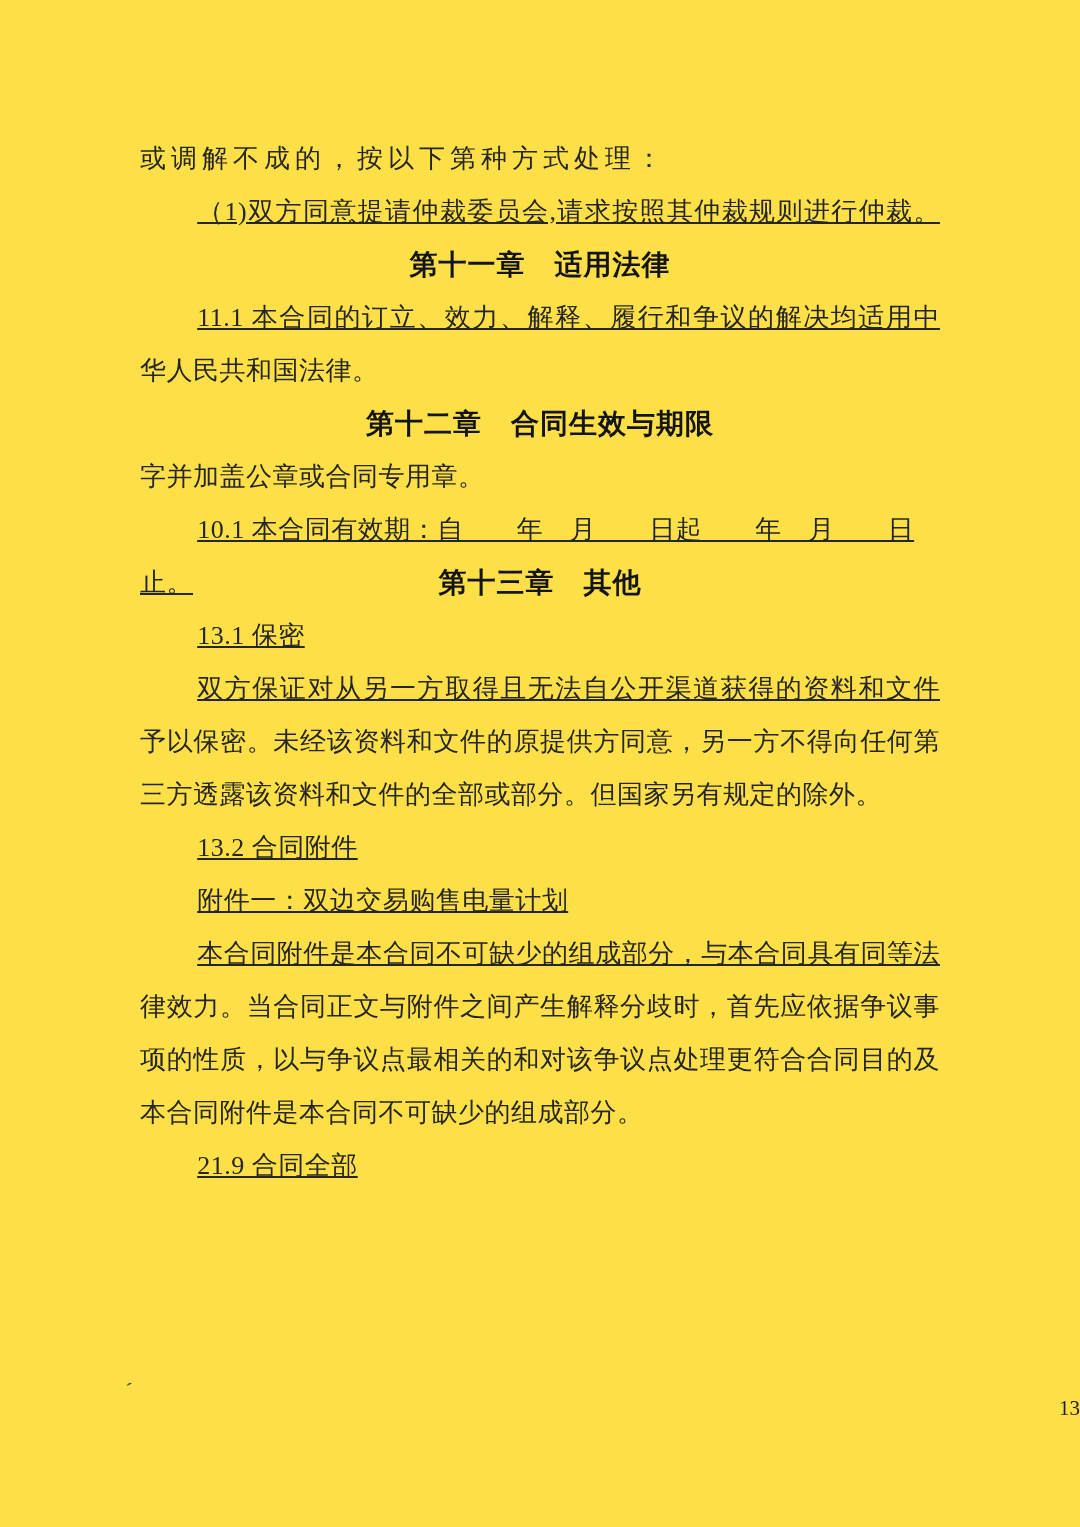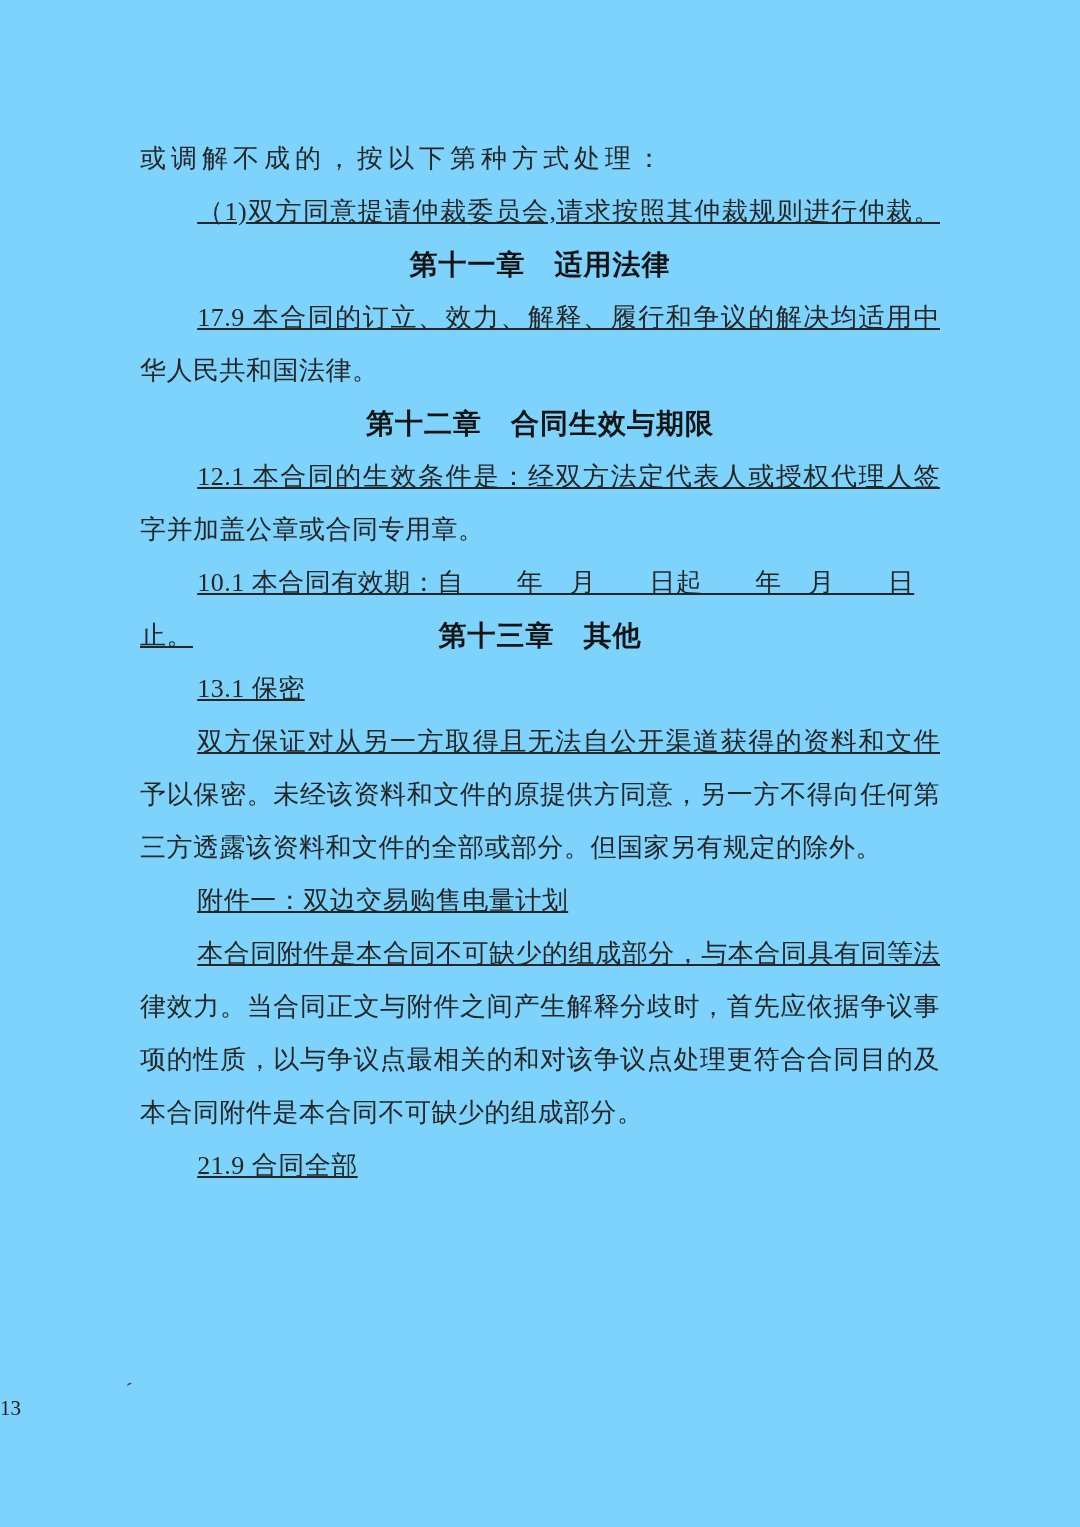--- a/index.html
+++ b/index.html
@@ -11,21 +11,21 @@
     height: 1527px;
     background: #ffffff;
     font-family: "Liberation Serif", serif;
     color: #232323;
     position: relative;
     overflow: hidden;
   }
   .page {
     position: absolute;
     inset: 0;
-    background: #7dd3fc;
+    background: #fde047;
   }
   .doc {
     position: absolute;
     left: 140px;
     top: 132px;
     width: 800px;
   }
   .line {
     font-size: 26px;
     height: 53px;
@@ -51,21 +51,21 @@
     text-align-last: center;
     font-size: 28px;
     letter-spacing: 1px;
     color: #141414;
   }
   .footer {
     position: absolute;
     top: 1396px;
     left: 0;
     width: 100%;
-    text-align: left;
+    text-align: right;
     font-size: 21px;
     color: #1d1d1d;
     font-family: "Liberation Serif", serif;
   }
   .stray {
     position: absolute;
     left: 124px;
     top: 1378px;
     font-size: 22px;
     color: #4a4a4a;
@@ -73,31 +73,31 @@
   }
 </style>
 </head>
 <body>
 
 <div class="page">
   <div class="doc" id="doc">
       <div class="line spread">或调解不成的，按以下第种方式处理：</div>
       <div class="line indent fill">（1)双方同意提请仲裁委员会,请求按照其仲裁规则进行仲裁。</div>
       <div class="line heading">第十一章　适用法律</div>
-      <div class="line indent fill">17.9 本合同的订立、效力、解释、履行和争议的解决均适用中</div>
+      <div class="line indent fill">11.1 本合同的订立、效力、解释、履行和争议的解决均适用中</div>
       <div class="line">华人民共和国法律。</div>
       <div class="line heading">第十二章　合同生效与期限</div>
-      <div class="line indent fill">12.1 本合同的生效条件是：经双方法定代表人或授权代理人签</div>
       <div class="line">字并加盖公章或合同专用章。</div>
       <div class="line indent">10.1 本合同有效期：自　　年　月　　日起　　年　月　　日止。</div>
       <div class="line heading">第十三章　其他</div>
       <div class="line indent">13.1 保密</div>
       <div class="line indent fill">双方保证对从另一方取得且无法自公开渠道获得的资料和文件</div>
       <div class="line fill">予以保密。未经该资料和文件的原提供方同意，另一方不得向任何第</div>
       <div class="line">三方透露该资料和文件的全部或部分。但国家另有规定的除外。</div>
+      <div class="line indent">13.2 合同附件</div>
       <div class="line indent">附件一：双边交易购售电量计划</div>
       <div class="line indent fill">本合同附件是本合同不可缺少的组成部分，与本合同具有同等法</div>
       <div class="line fill">律效力。当合同正文与附件之间产生解释分歧时，首先应依据争议事</div>
       <div class="line fill">项的性质，以与争议点最相关的和对该争议点处理更符合合同目的及</div>
       <div class="line">本合同附件是本合同不可缺少的组成部分。</div>
       <div class="line indent">21.9 合同全部</div>
     </div>
   <span class="stray">ˊ</span>
   <div class="footer">13</div>
 </div>

